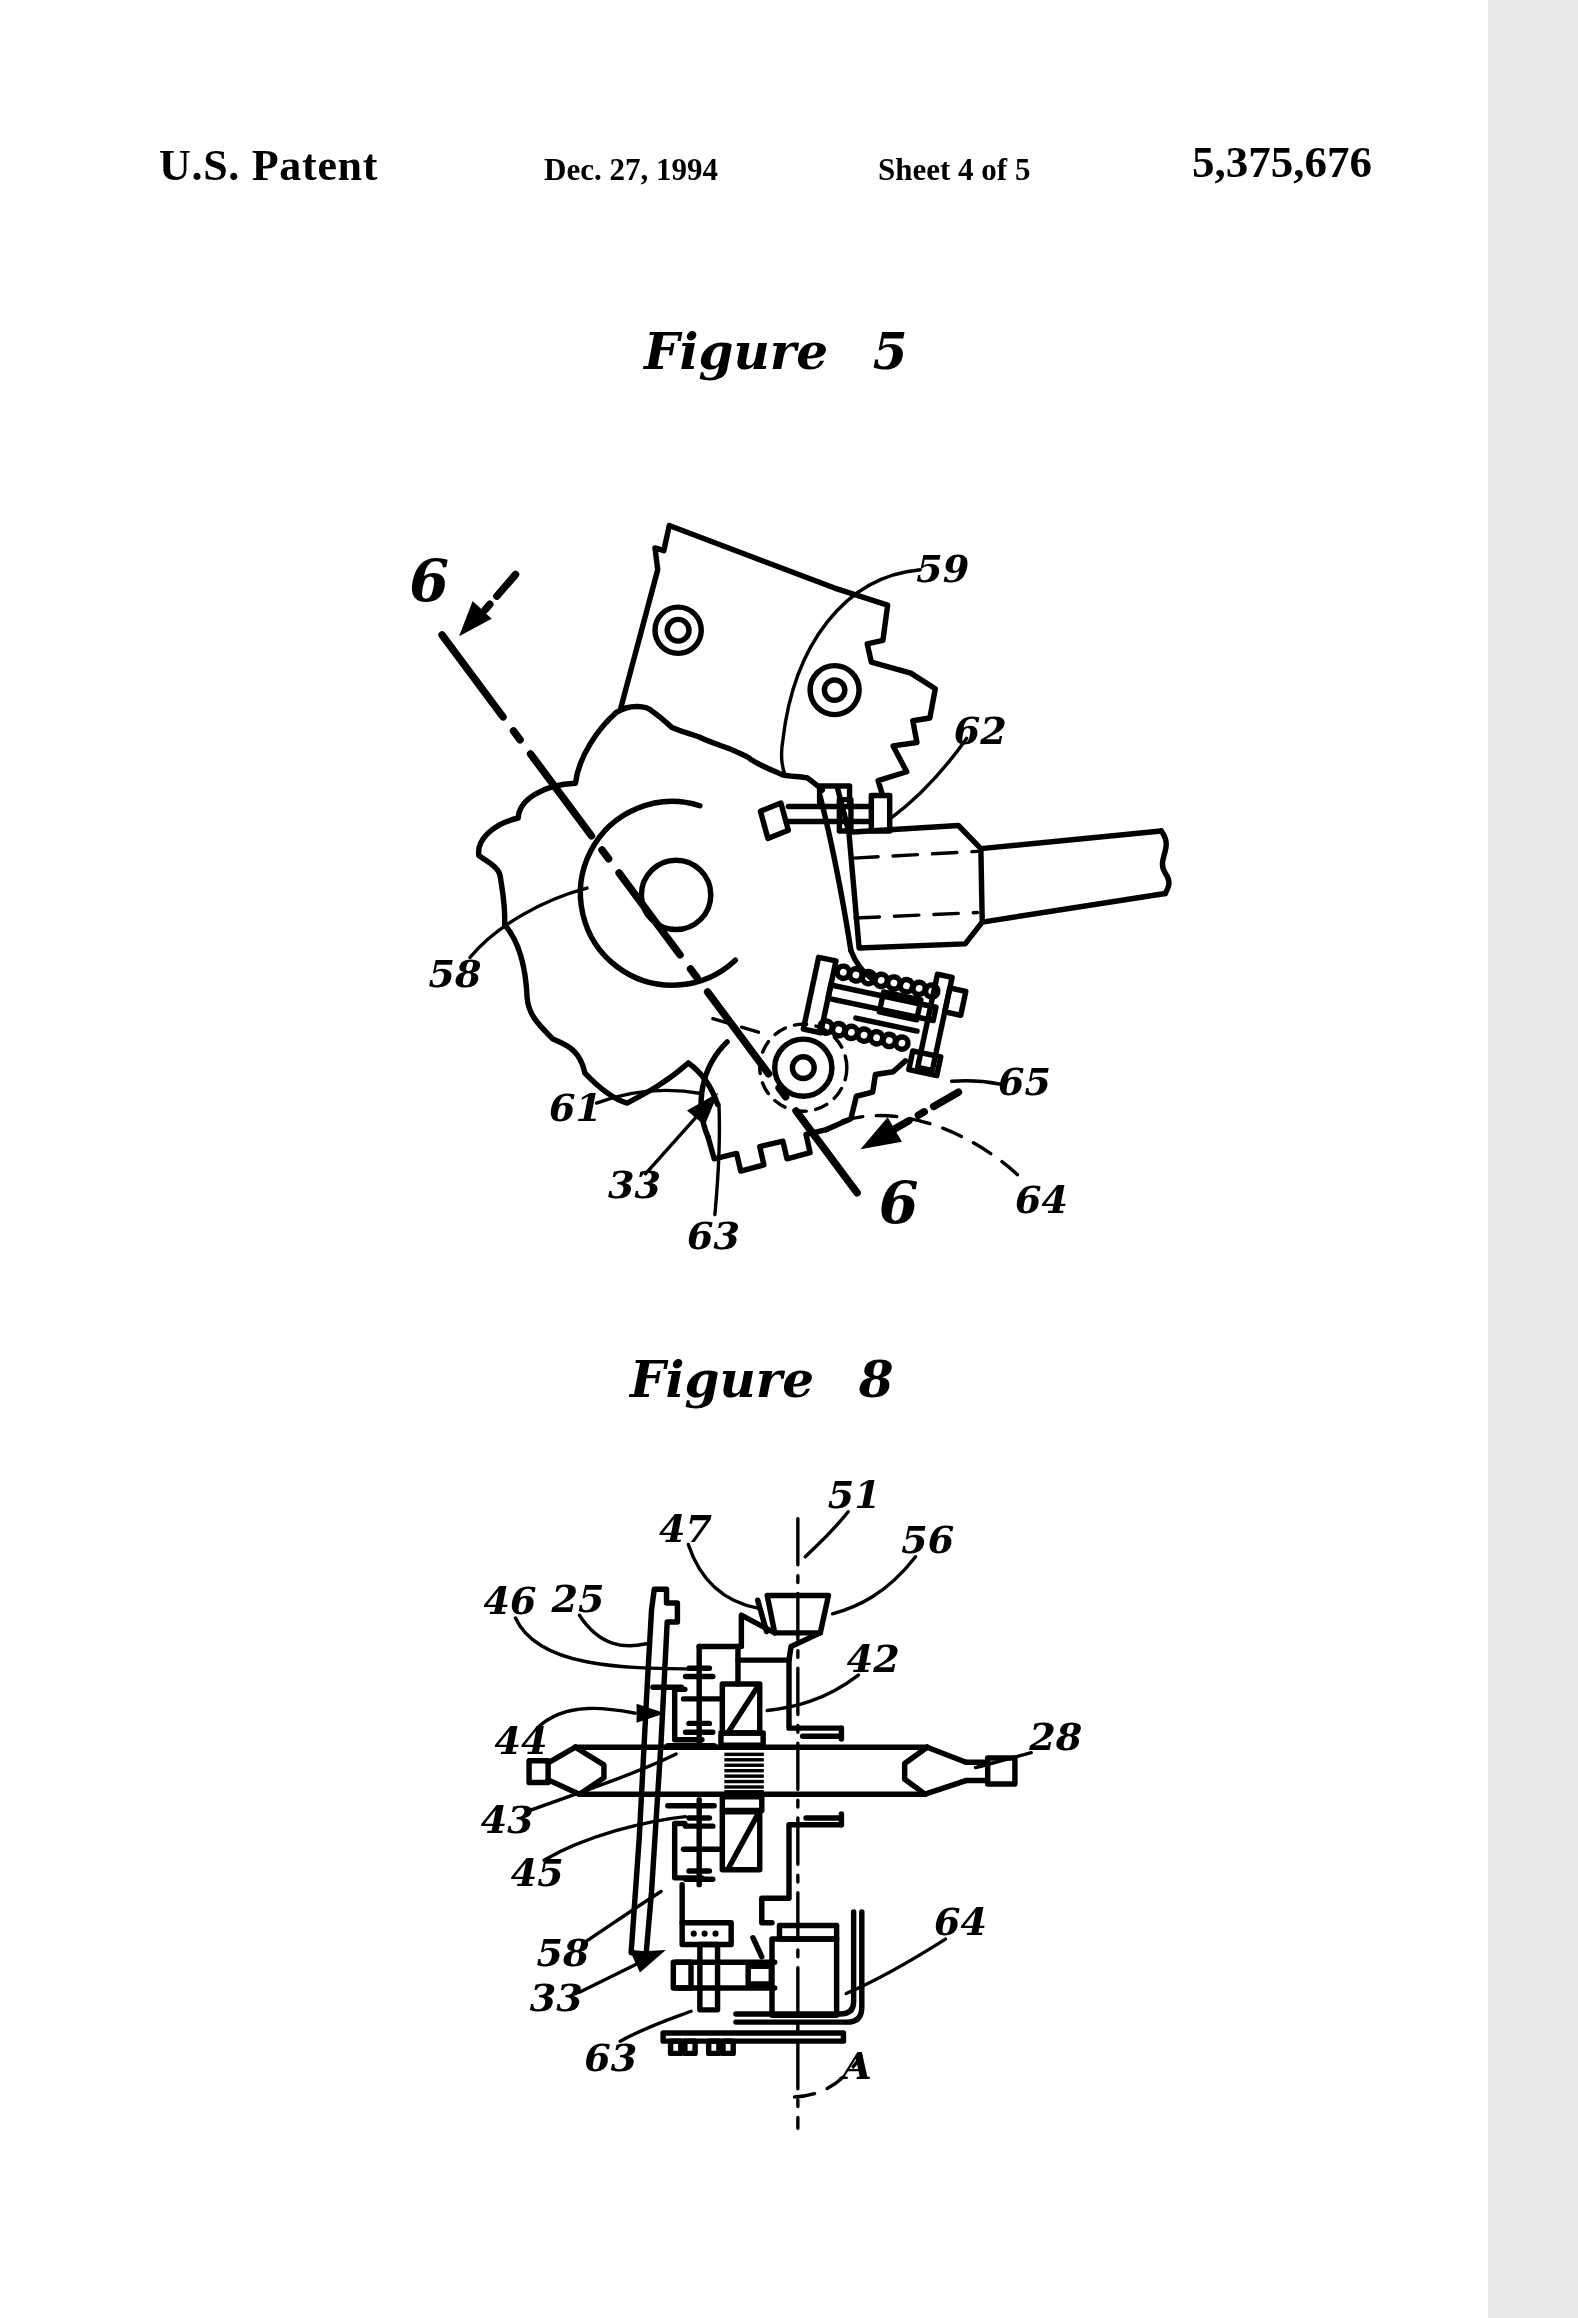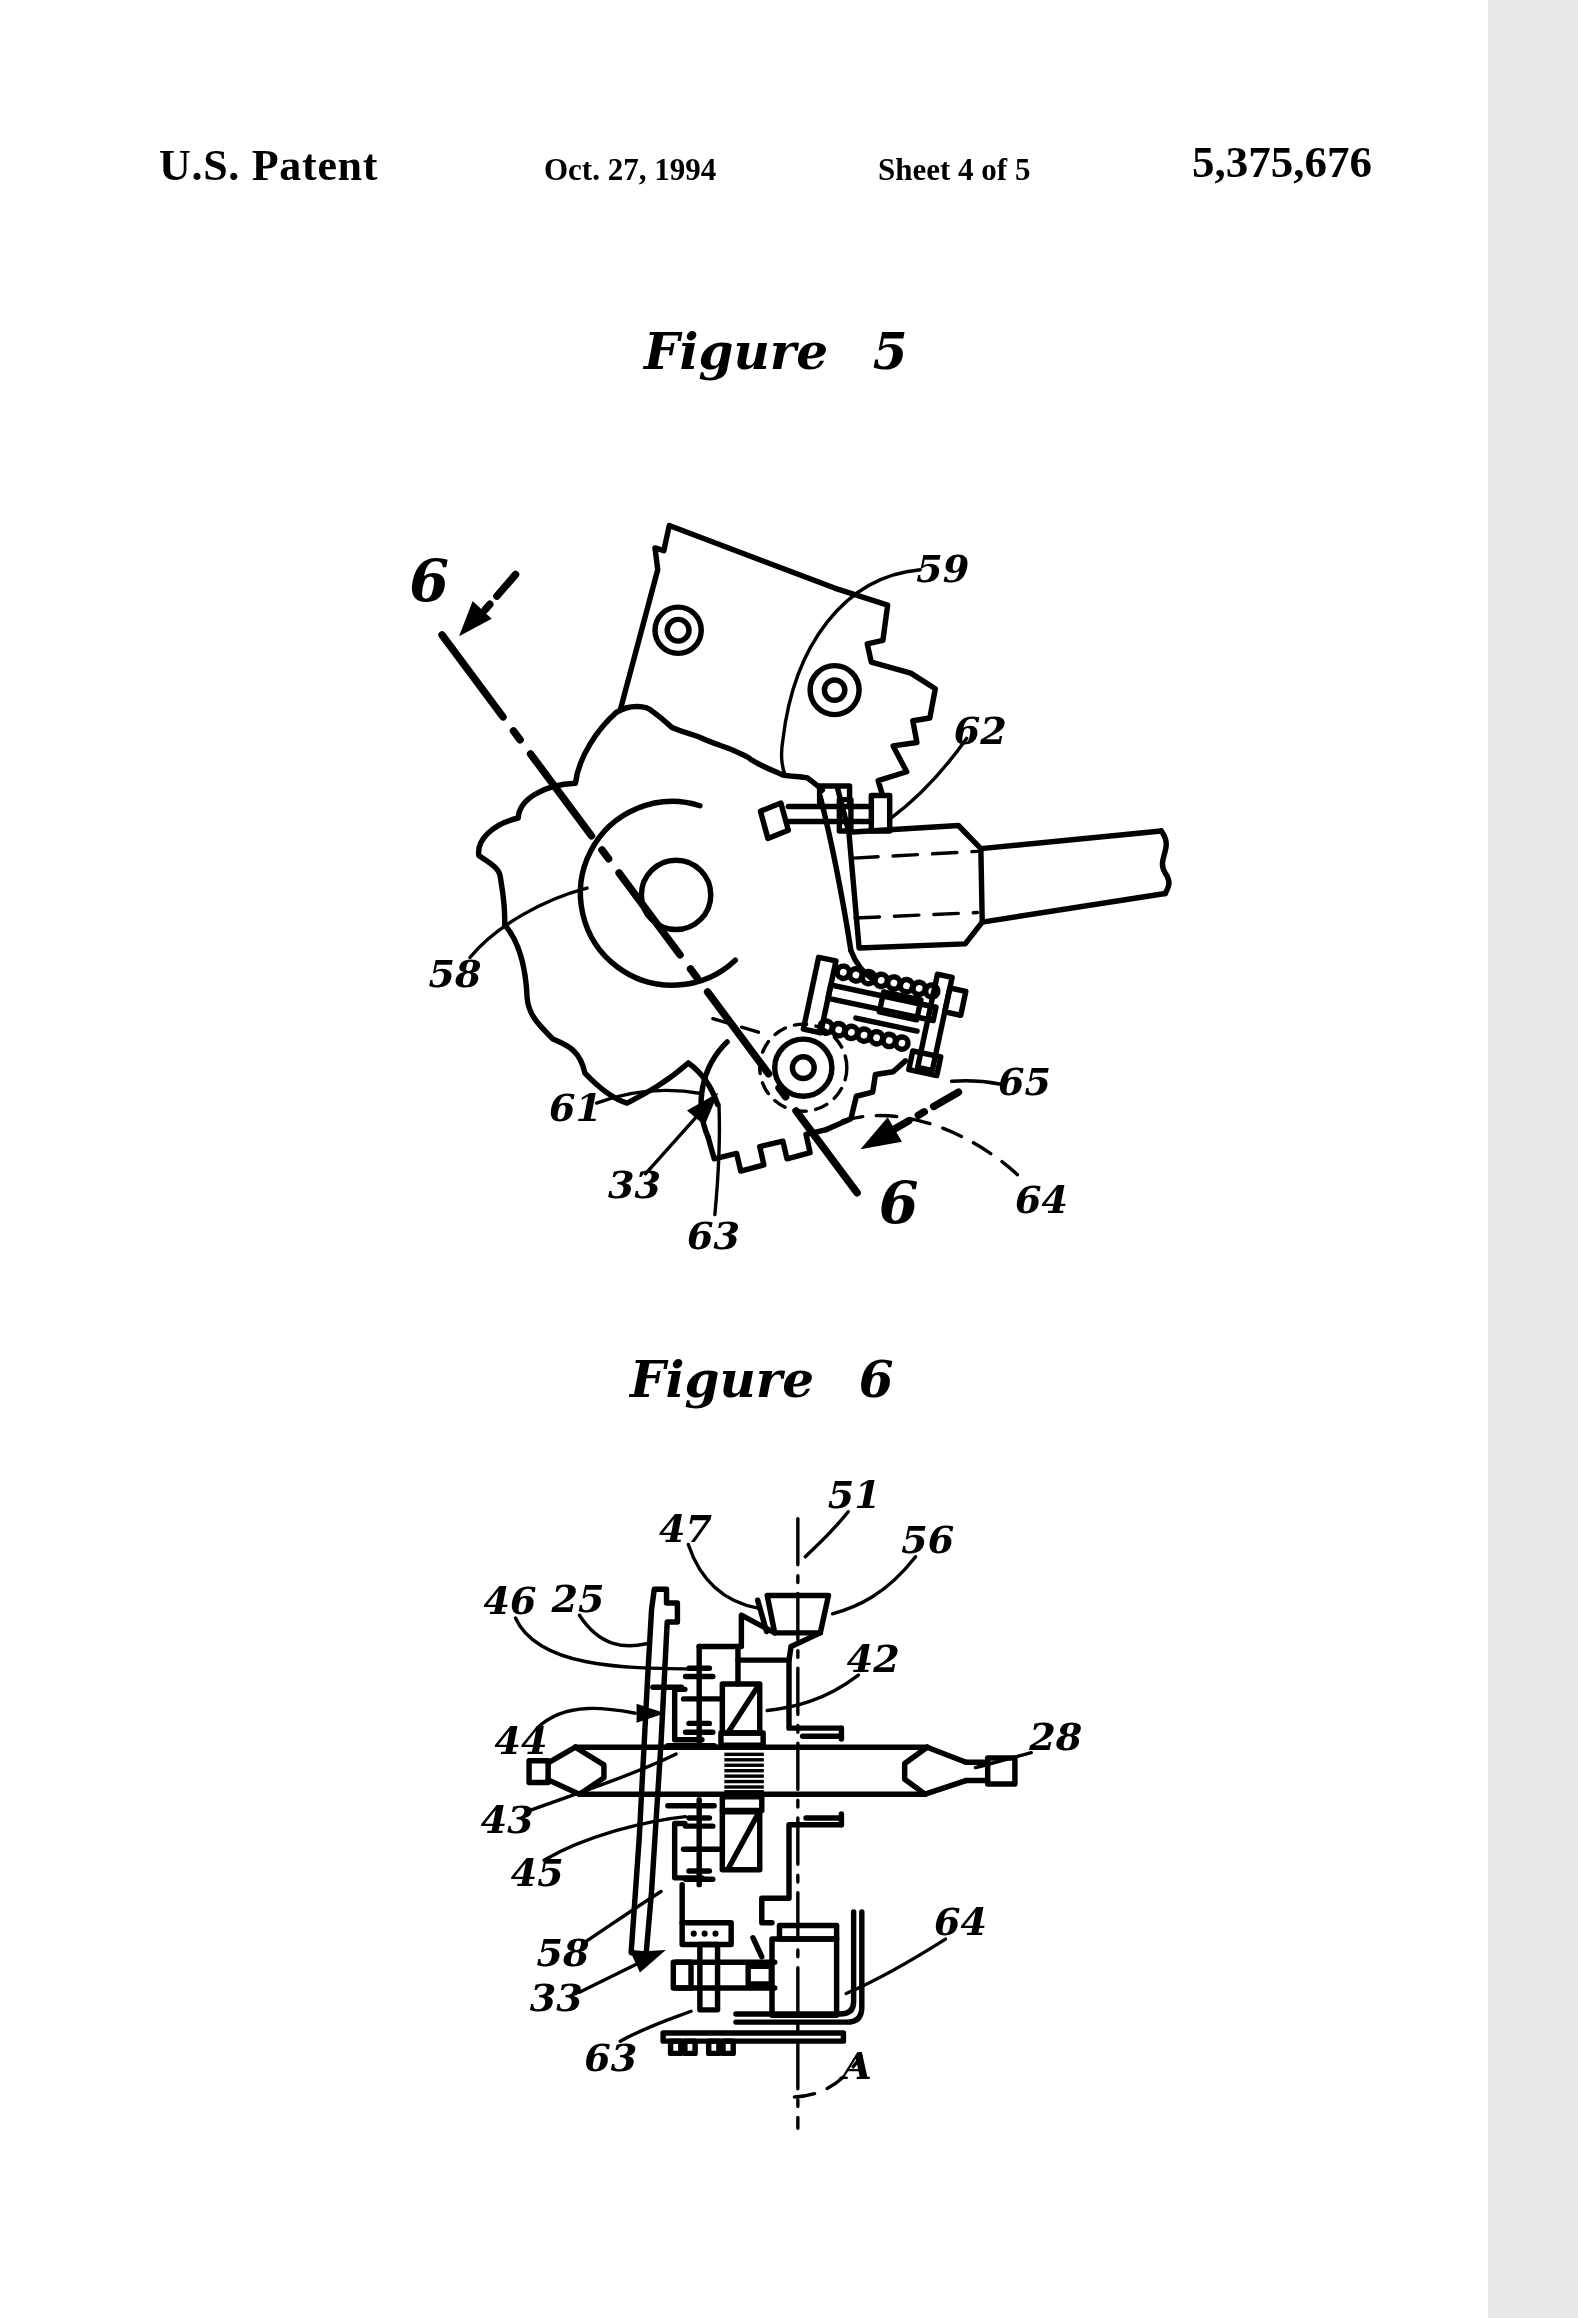--- a/index.html
+++ b/index.html
@@ -37,21 +37,21 @@
     font-weight:bold;font-style:italic;font-size:56px;text-anchor:middle;
   }
   svg text.big{font-size:84px;}
 </style>
 </head>
 <body>
 
 <div class="page">
 
   <div class="hdr hdr-title">U.S. Patent</div>
-  <div class="hdr hdr-date">Oct. 27, 1994</div>
+  <div class="hdr hdr-date">Dec. 27, 1994</div>
   <div class="hdr hdr-sheet">Sheet 4 of 5</div>
   <div class="hdr hdr-patnum">5,375,676</div>
 
   <div class="fig-title fig5-title">Figure 5</div>
 
   <svg class="fig5-svg" width="939" height="898" viewBox="480 640 1380 1320">
 
     <g>
       <path class="thick" d="M 649 934 L 1265 1762" stroke-dasharray="150 26 16 26"></path>
       <path class="thick" d="M 757 845 L 694 918" stroke-dasharray="42 16 10 16"></path>
@@ -156,21 +156,21 @@
       <text x="1440" y="1094">62</text>
       <text x="668" y="1452">58</text>
       <text x="845" y="1648">61</text>
       <text x="932" y="1762">33</text>
       <text x="1048" y="1836">63</text>
       <text x="1530" y="1784">64</text>
       <text x="1505" y="1610">65</text>
     </g>
   </svg>
 
-  <div class="fig-title fig6-title">Figure 6</div>
+  <div class="fig-title fig6-title">Figure 8</div>
 
   <svg class="fig6-svg" width="626" height="708" viewBox="700 2130 920 1040">
 
     <path class="thin" d="M 1173 2232 L 1173 3128" stroke-dasharray="68 16 10 16" stroke-width="7"></path>
 
     <g>
       <polygon points="1128,2345 1218,2345 1206,2400 1139,2400"></polygon>
       <line x1="1114" y1="2352" x2="1127" y2="2398"></line>
     </g>
 

